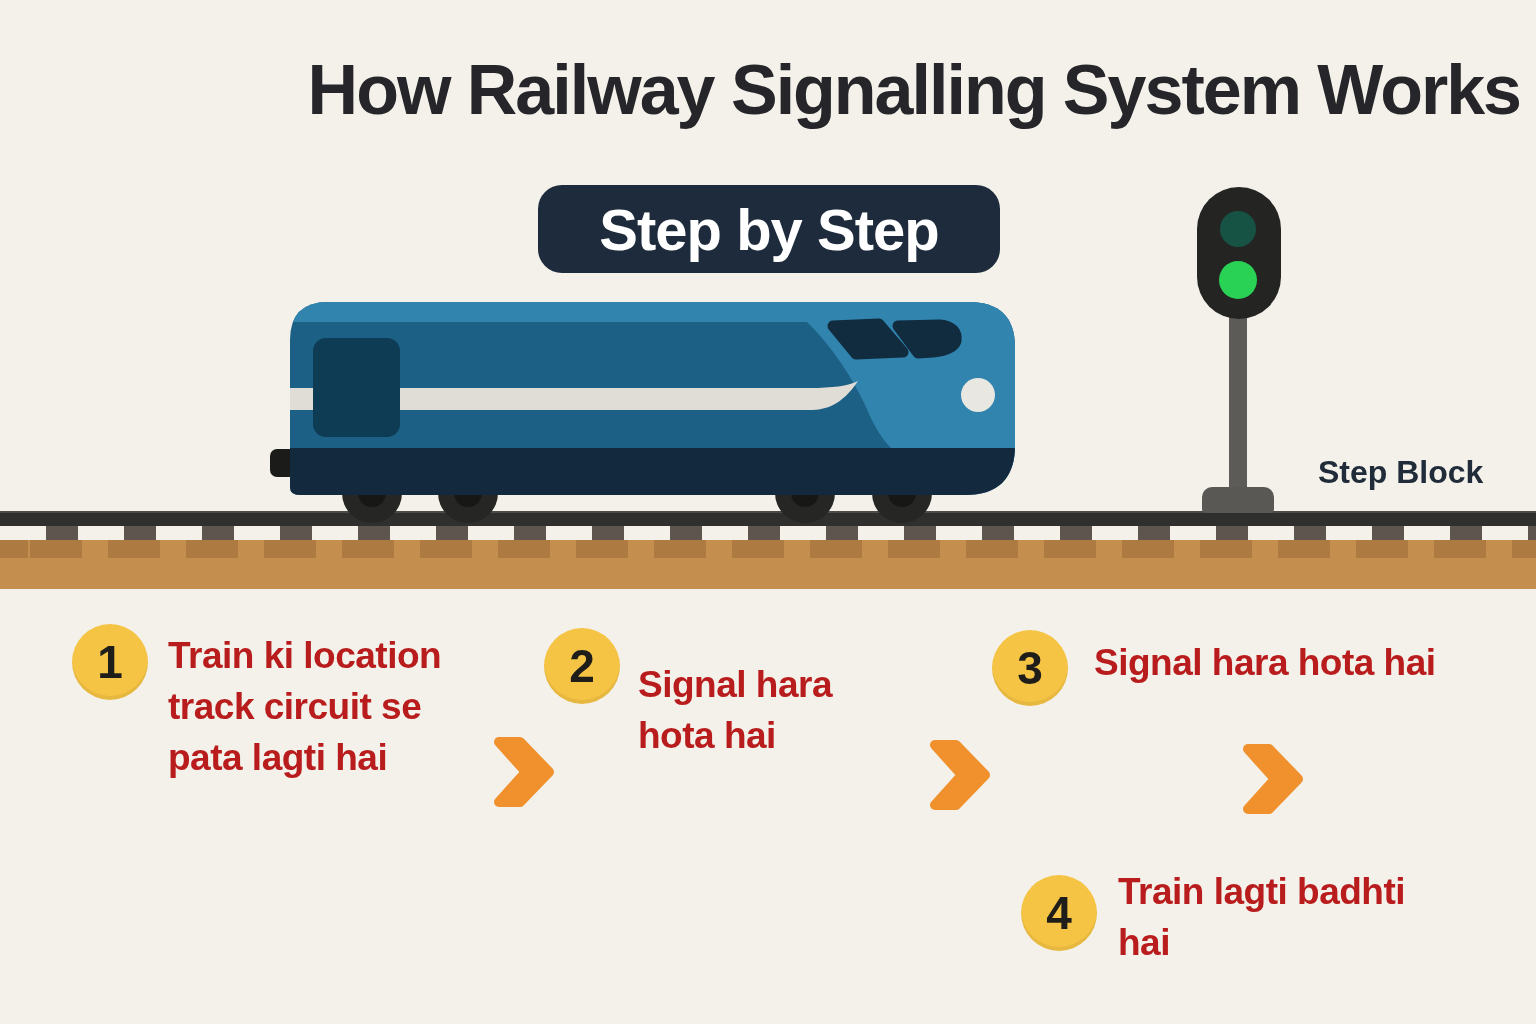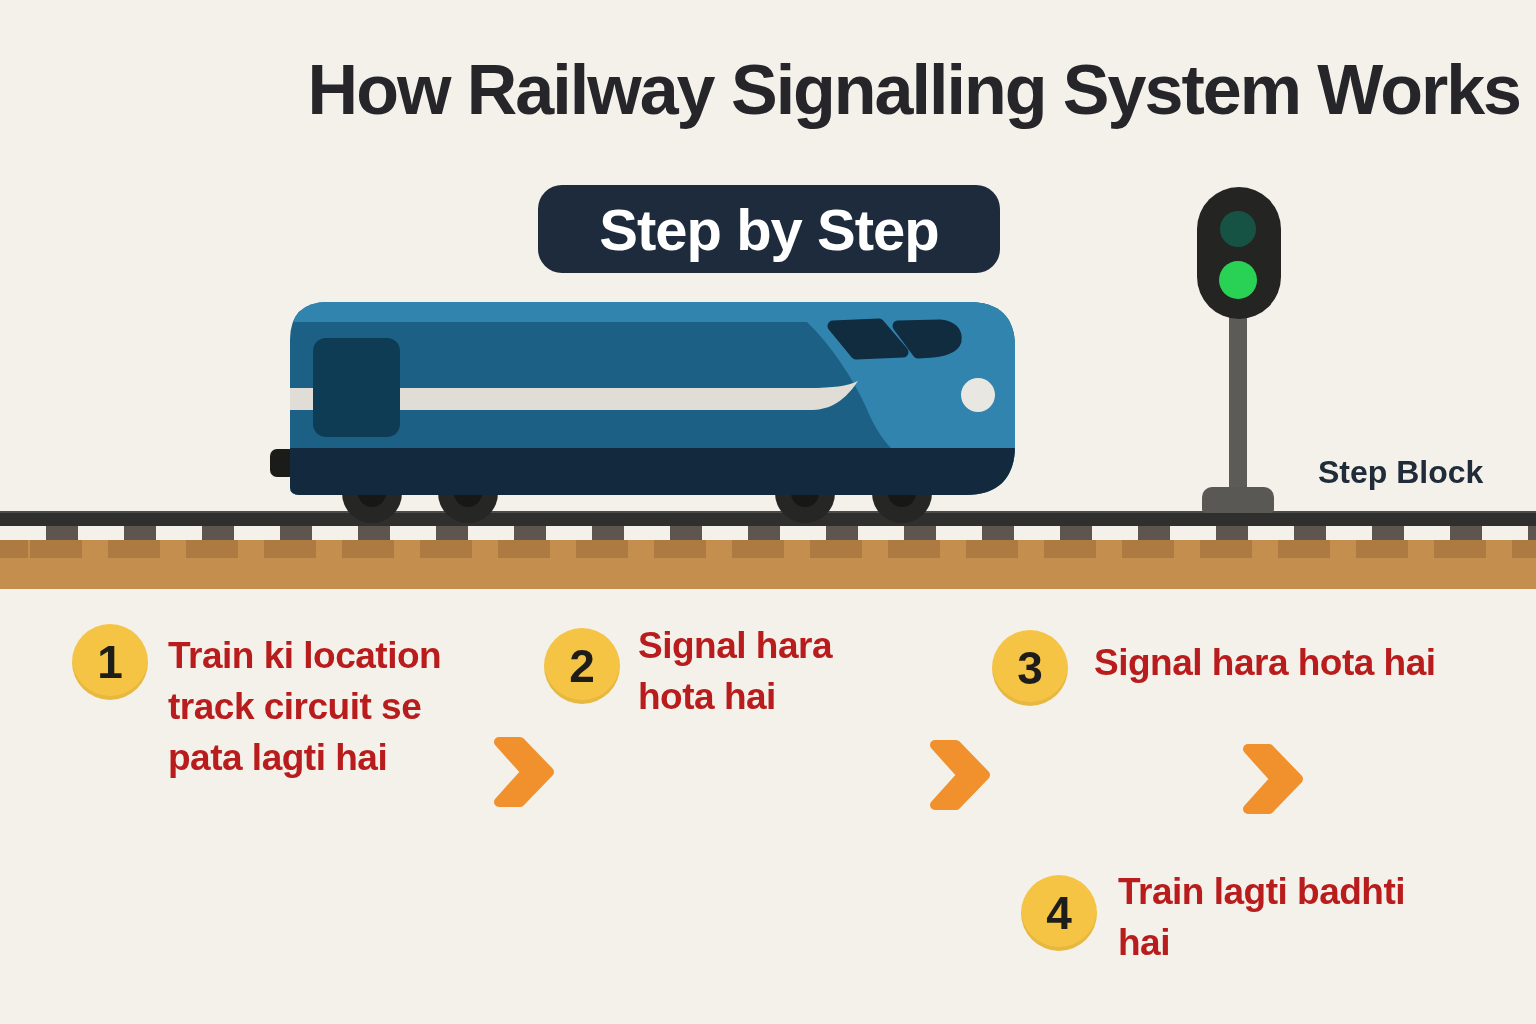--- a/index.html
+++ b/index.html
@@ -106,21 +106,21 @@
 <div class="abs step-num" style="left:72px;top:624px">1</div>
 <div class="abs step-text" style="left:168px;top:630px;width:340px">Train ki location
 track circuit se
 pata lagti hai</div>
 
 <svg class="abs chevron" style="left:492px;top:733px" viewBox="0 0 64 78">
   <path d="M7 9 H28 L57 39 L28 69 H7 L34 39 Z" fill="#f0912e" stroke="#f0912e" stroke-width="10" stroke-linejoin="round"></path>
 </svg>
 
 <div class="abs step-num" style="left:544px;top:628px">2</div>
-<div class="abs step-text" style="left:638px;top:620px;width:300px">Signal hara
+<div class="abs step-text" style="left:638px;top:659px;width:300px">Signal hara
 hota hai</div>
 
 <svg class="abs chevron" style="left:928px;top:736px" viewBox="0 0 64 78">
   <path d="M7 9 H28 L57 39 L28 69 H7 L34 39 Z" fill="#f0912e" stroke="#f0912e" stroke-width="10" stroke-linejoin="round"></path>
 </svg>
 
 <div class="abs step-num" style="left:992px;top:630px">3</div>
 <div class="abs step-text" style="left:1094px;top:637px;width:420px">Signal hara hota hai</div>
 
 <svg class="abs chevron" style="left:1241px;top:740px" viewBox="0 0 64 78">

